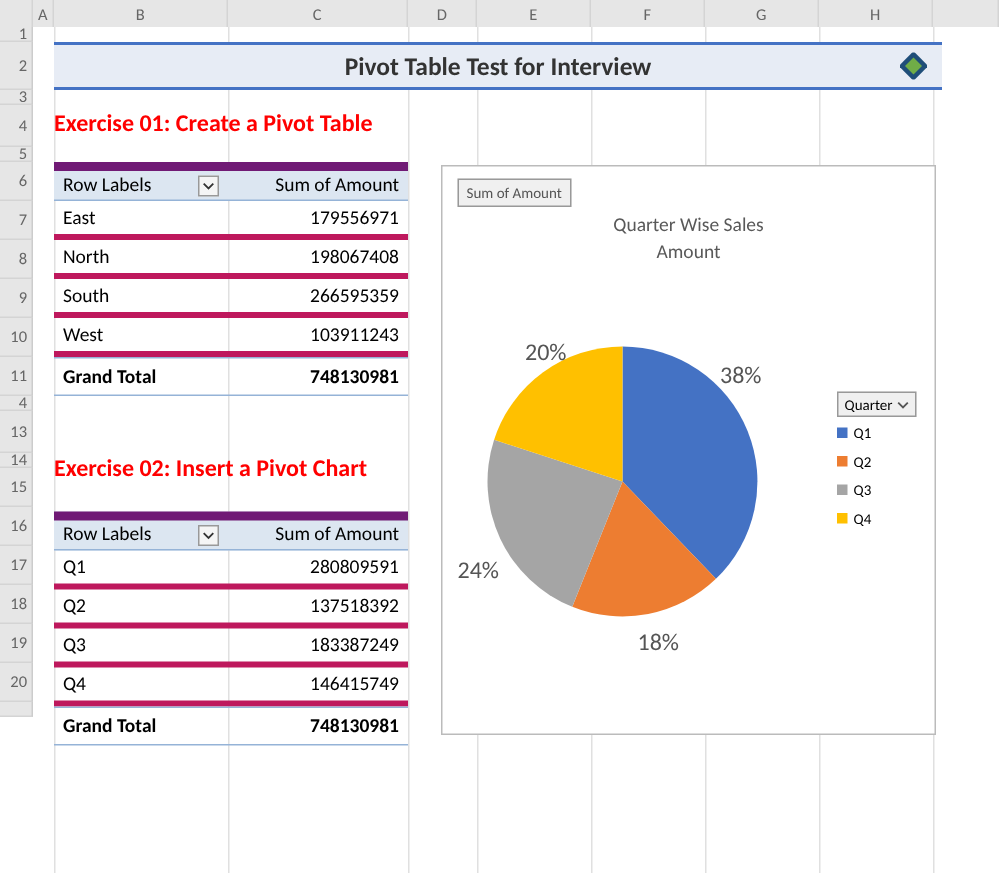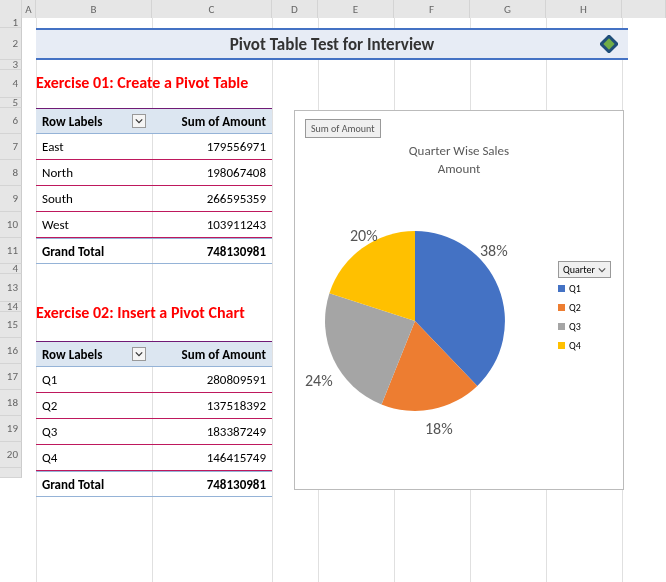--- a/index.html
+++ b/index.html
@@ -64,23 +64,23 @@
   .logo-text1 { color:#1f4e79; font-weight:bold; font-size:14px;}
   .logo-text2 { color:#70ad47; font-weight:bold; font-size:14px;}
   .logo-sub { font-size:6px; color:#888; letter-spacing:1px;}
   .ex-title {
     position: absolute;
     color: #ff0000;
     font-weight: bold;
     font-size: 16px;
   }
   .ptable { position: absolute; }
-  .prow { display: flex; height: 26px; border-bottom: 1px solid #be185d; }
+  .prow { display: flex; height: 26px; border-bottom: 4px solid #be185d; }
   .pcell { display:flex; align-items:center; padding:0 6px; }
-  .phead { background:#dce6f1; font-weight:bold; border-top:1px solid #701a75; border-bottom:1px solid #95b3d7;}
+  .phead { background:#dce6f1; font-weight:normal; border-top:6px solid #701a75; border-bottom:1px solid #95b3d7;}
   .ptotal { font-weight:bold; border-top:1px solid #95b3d7; border-bottom:1px solid #95b3d7; }
   .filter-btn {
     width:14px; height:14px; background:#f5f5f5; border:1px solid #999;
     display:flex; align-items:center; justify-content:center; margin-left:auto;
   }
   .filter-btn svg { width:8px; height:8px;}
   .num { justify-content:flex-end; }
   .chart-box {
     position:absolute;
     background:#fff;

